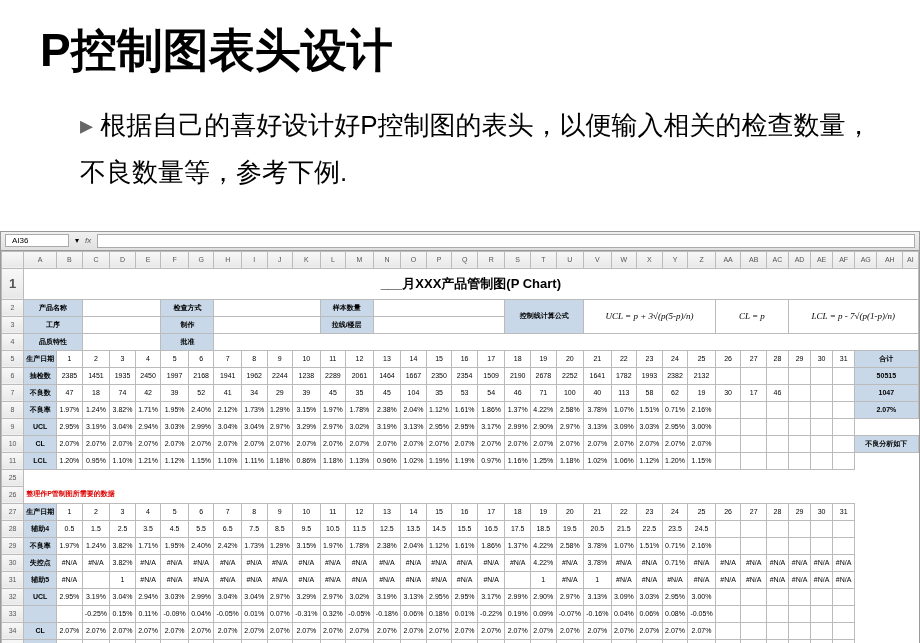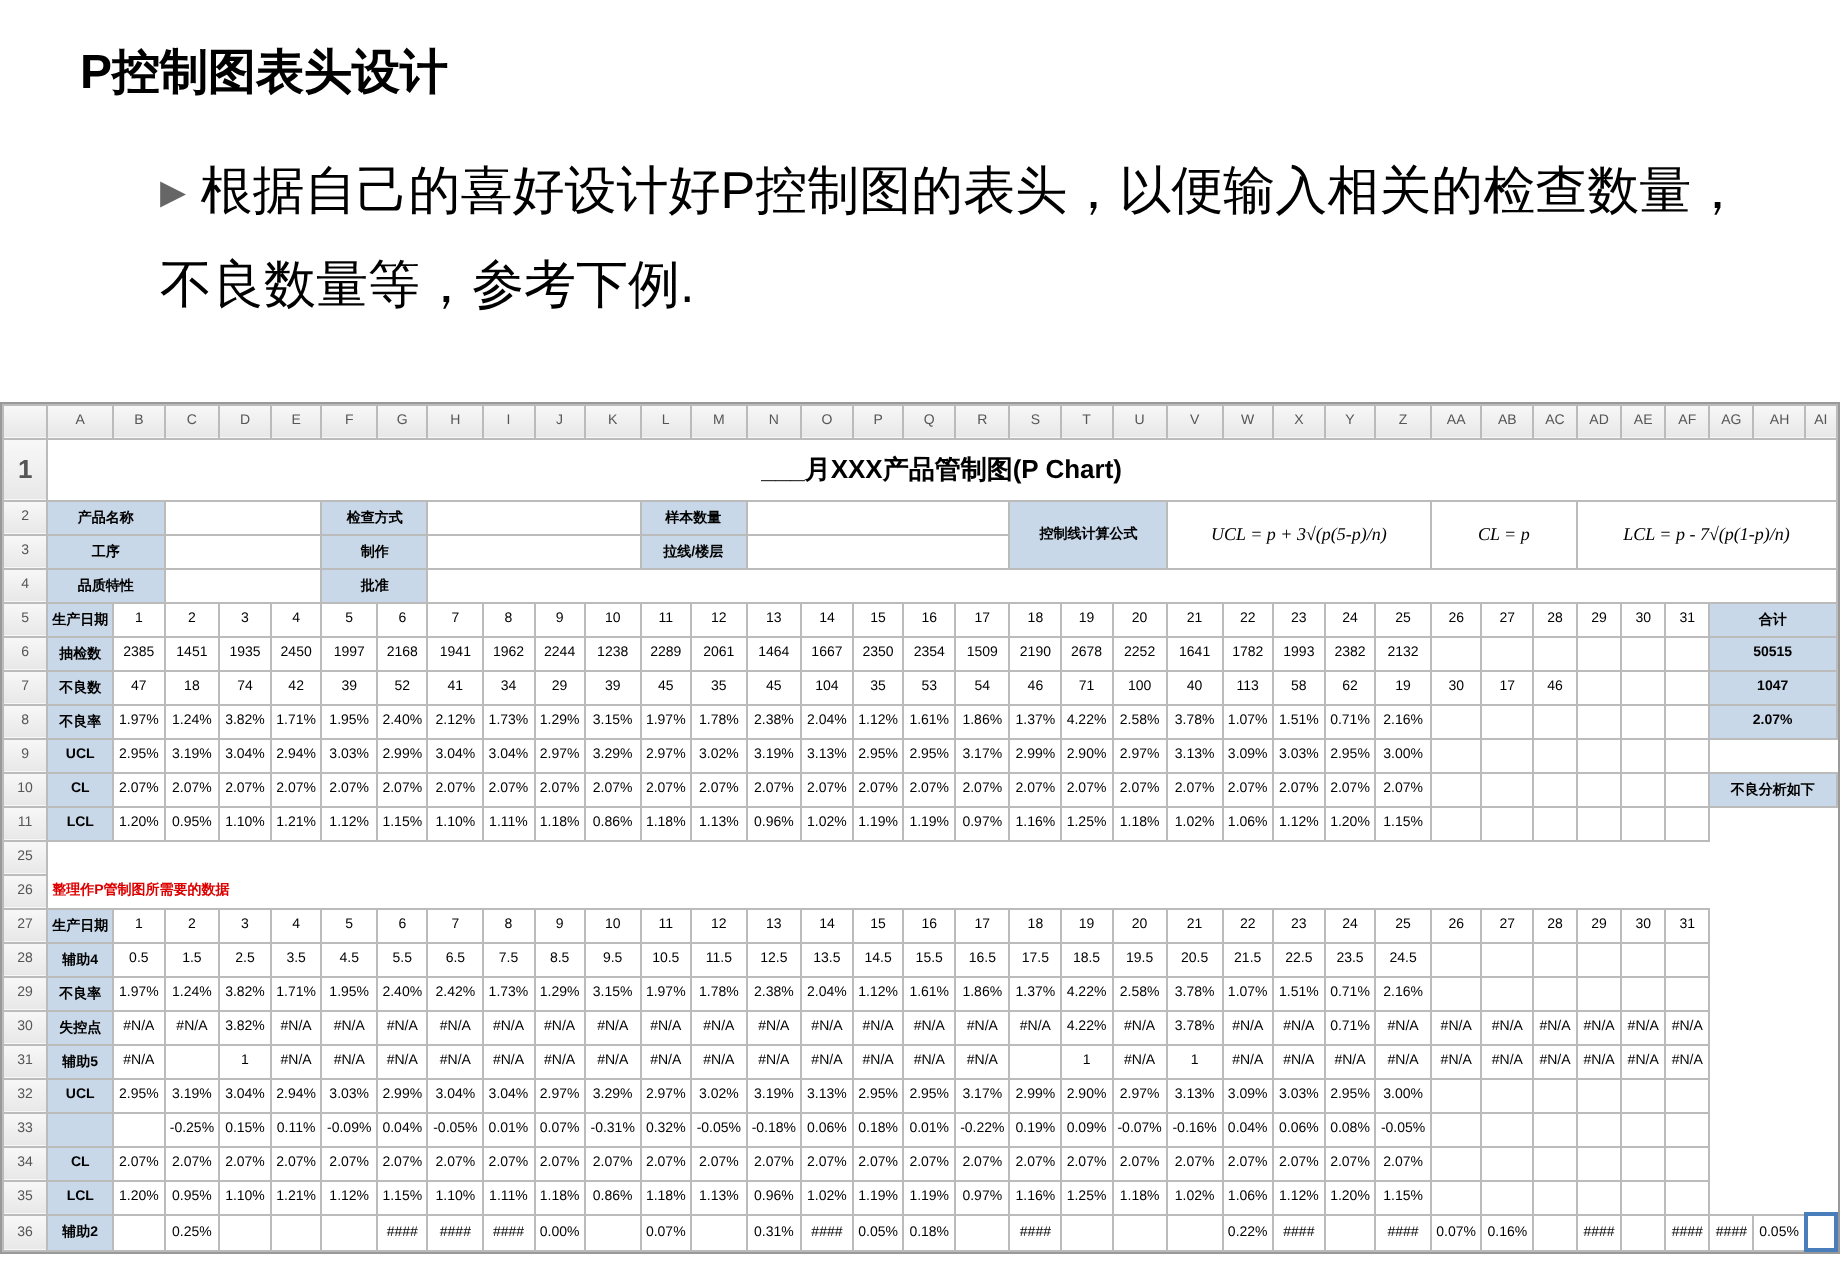--- a/index.html
+++ b/index.html
@@ -1,17 +1,17 @@
 <!DOCTYPE html>
 <html><head>
 <meta charset="utf-8">
 <style>
 body{margin:0;font-family:"SimSun","Microsoft YaHei",sans-serif;background:#fff;width:920px}
 .slide{padding:20px 40px}
-h1{font-size:24px;font-weight:bold;margin:0 0 20px 0}
+h1{font-size:46px;font-weight:bold;margin:0 0 20px 0}
 .bullet{font-size:26px;line-height:1.8;margin-left:40px}
 .bullet::before{content:"▸ ";color:#666}
 .excel{border:1px solid #999;margin-top:15px;font-size:8px}
 .fbar{background:linear-gradient(#f0f0f0,#e0e0e0);border-bottom:1px solid #999;padding:2px 4px;display:flex;align-items:center;gap:6px}
 .namebox{background:#fff;border:1px solid #aaa;padding:1px 6px;min-width:50px}
 .fx{font-style:italic;color:#555}
 .fxbar{background:#fff;border:1px solid #aaa;flex:1;height:12px}
 .scroll{overflow-x:auto}
 table{border-collapse:collapse;font-size:7px;table-layout:fixed}
 th,td{border:1px solid #bbb;padding:1px 2px;text-align:center;overflow:hidden;white-space:nowrap;height:14px}
@@ -27,20 +27,26 @@
 </style>
 </head>
 <body>
 
 <div class="slide">
   <h1>P控制图表头设计</h1>
   <div class="bullet">根据自己的喜好设计好P控制图的表头，以便输入相关的检查数量，不良数量等，参考下例.</div>
 </div>
 
 <div class="excel">
+  <div class="fbar">
+    <span class="namebox">AI36</span>
+    <span>▾</span>
+    <span class="fx">fx</span>
+    <div class="fxbar"></div>
+  </div>
   <div class="scroll">
   <table>
     <tbody>
           <tr id="colhdr">
             <th class="rh"></th>
             <th class="colcell">A</th>
             <th class="colcell">B</th>
             <th class="colcell">C</th>
             <th class="colcell">D</th>
             <th class="colcell">E</th>

